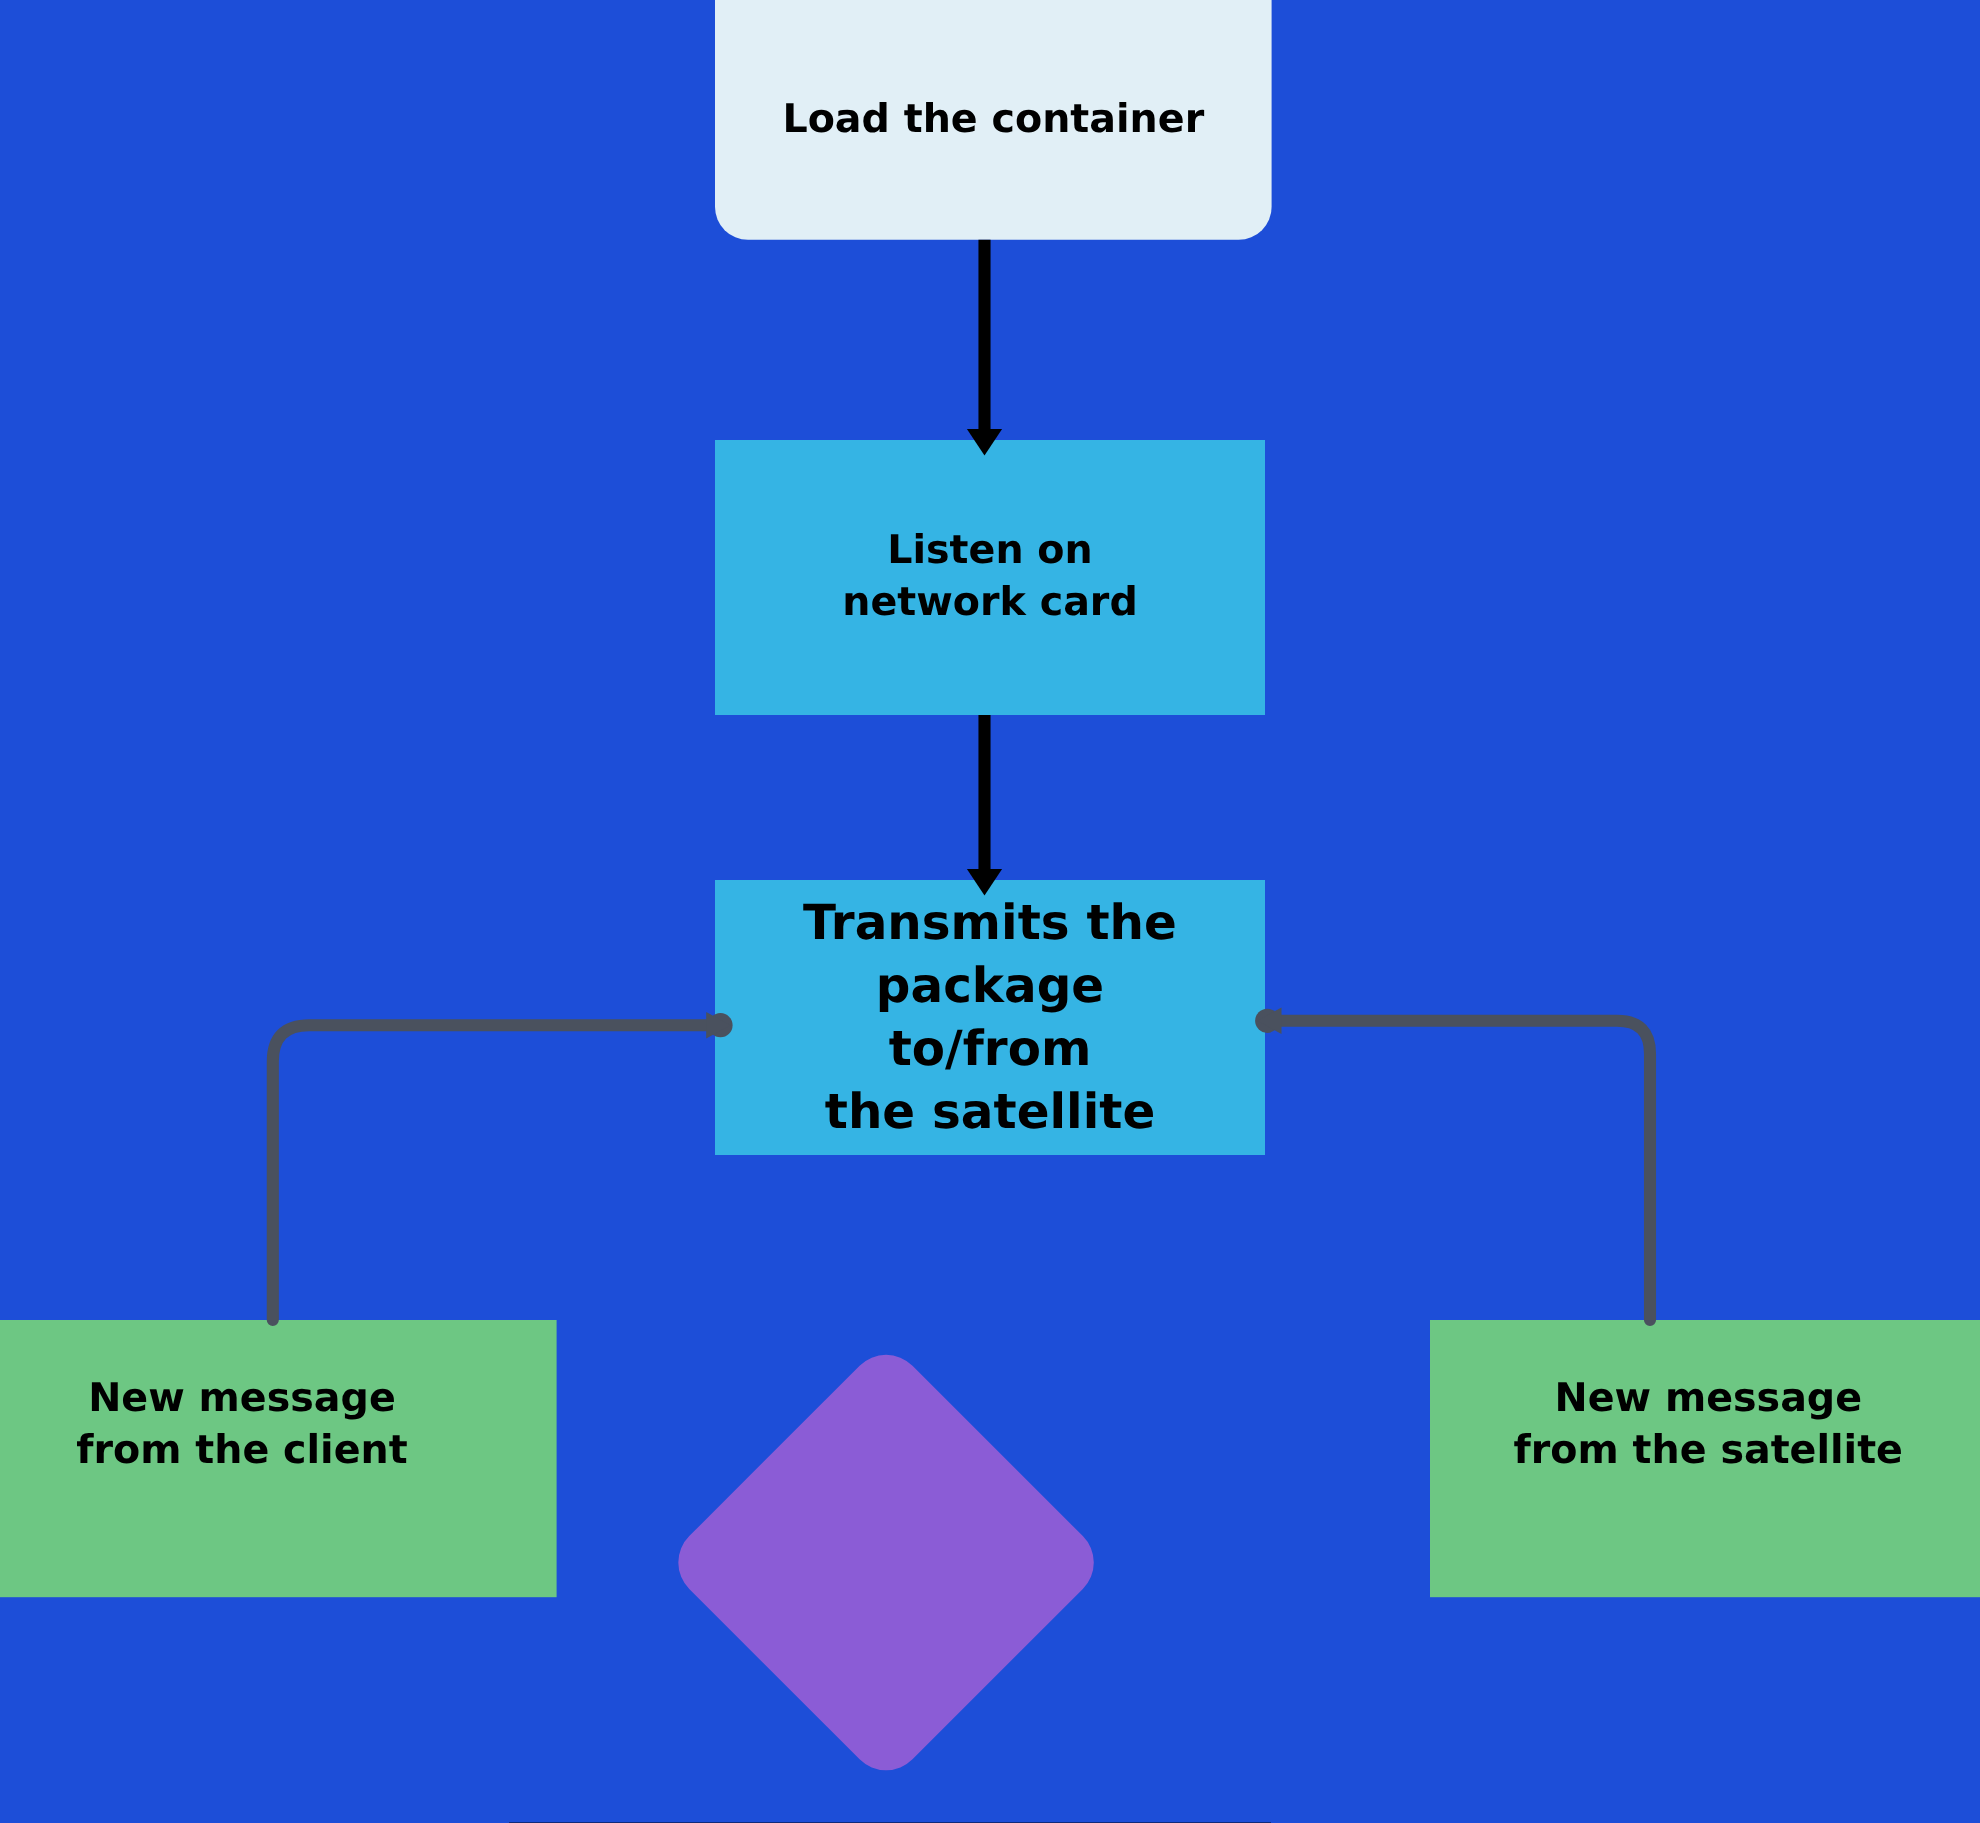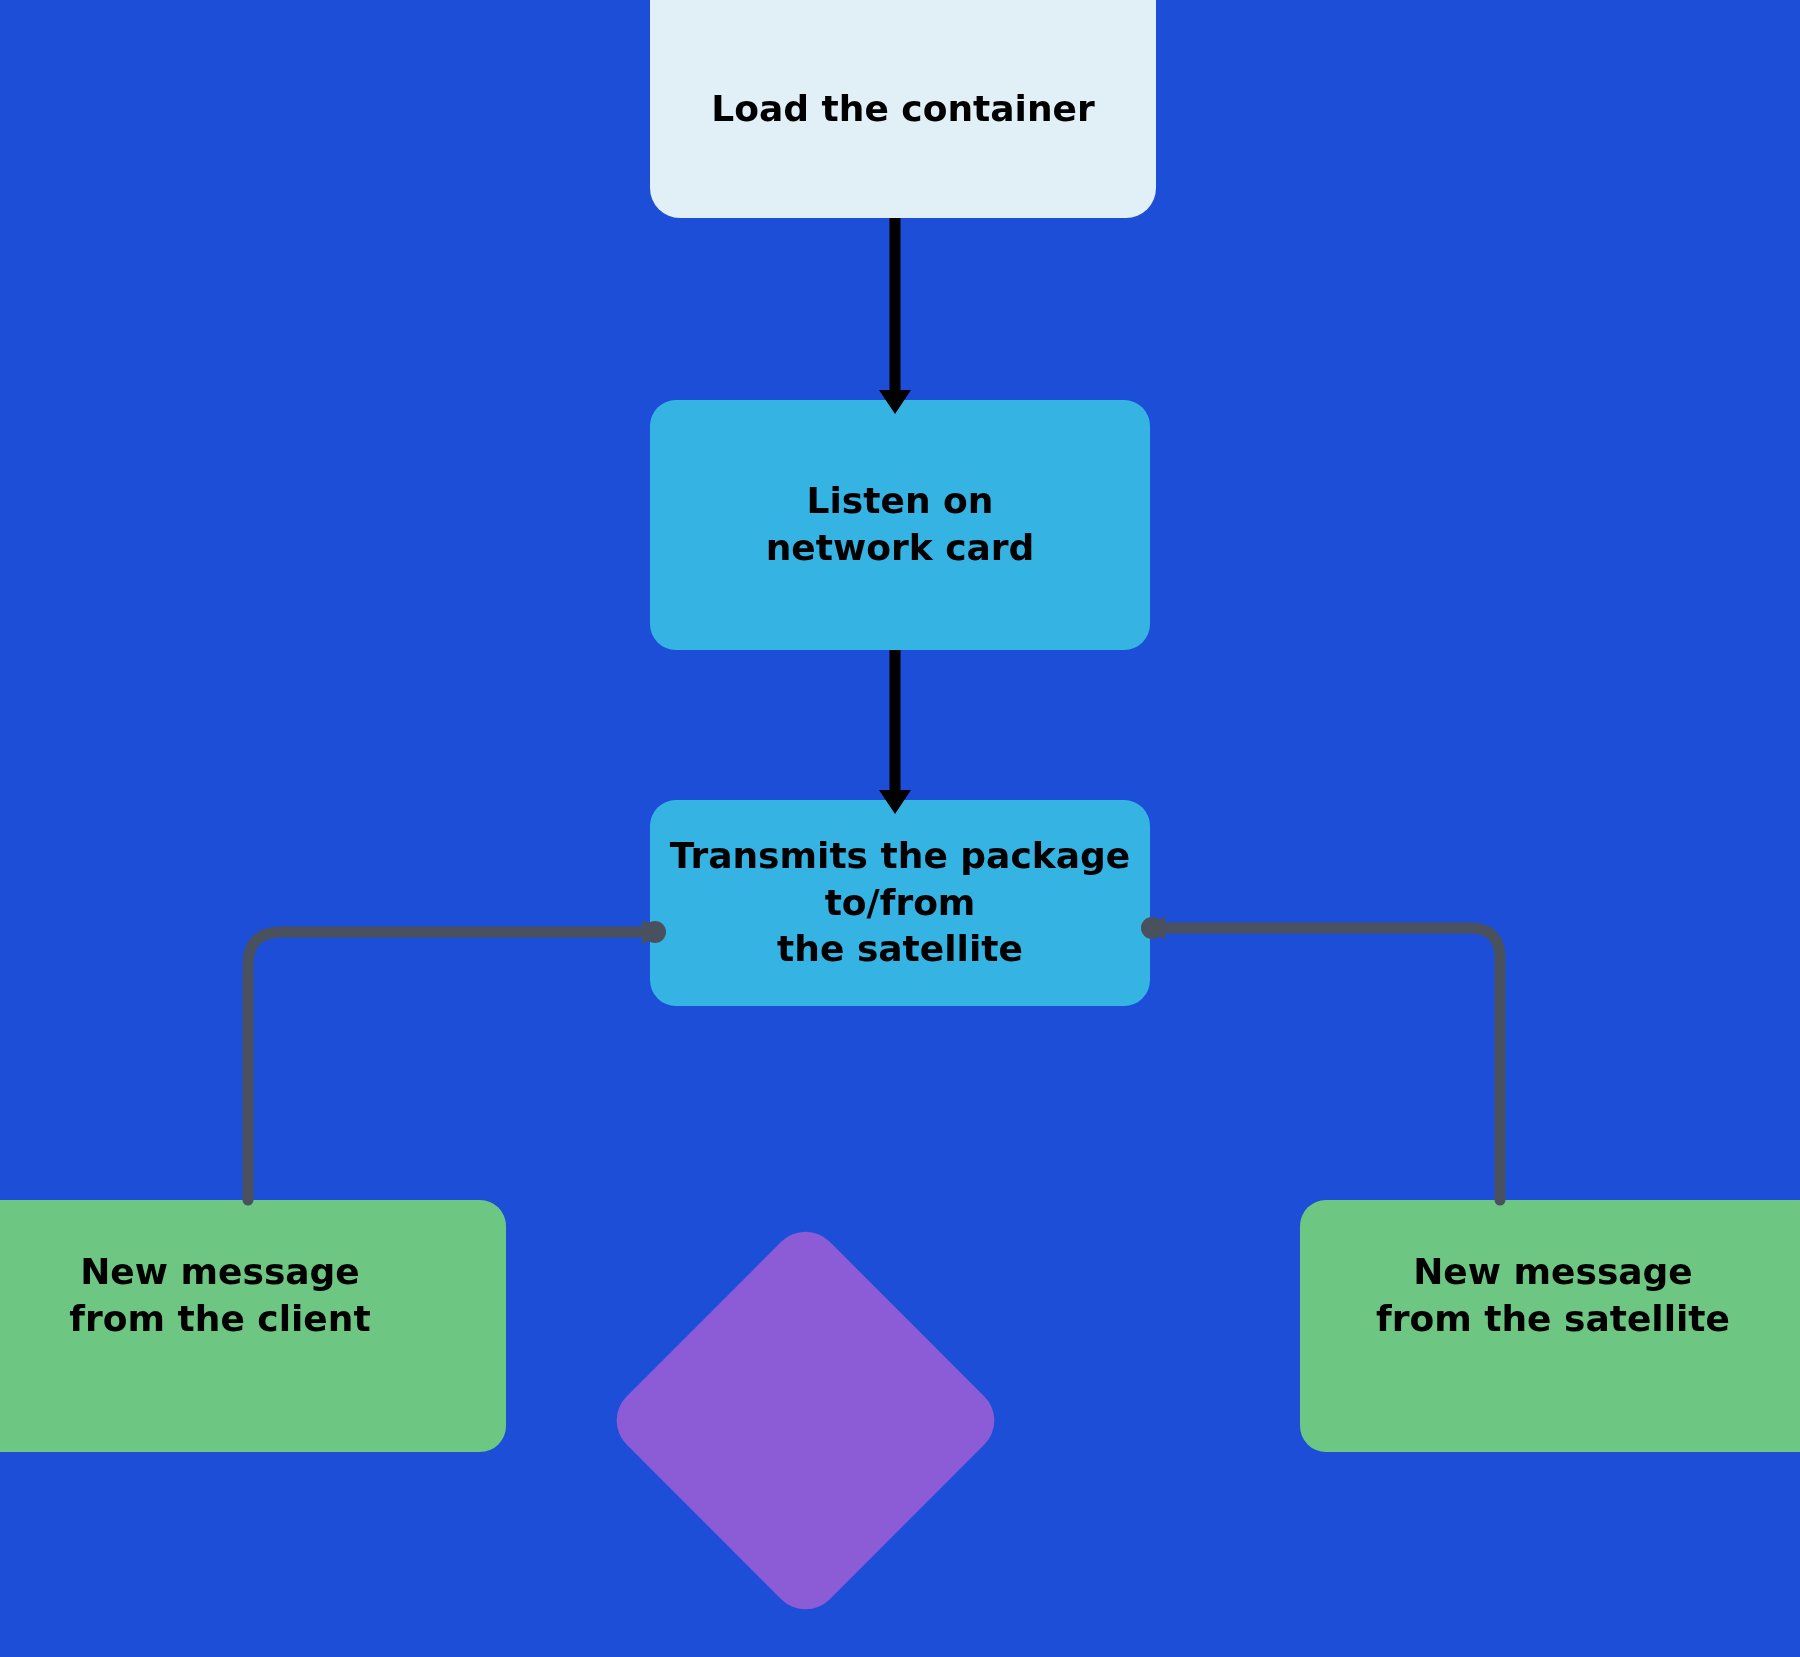--- a/index.html
+++ b/index.html
@@ -21,21 +21,20 @@
     display: flex;
     align-items: center;
     justify-content: center;
     text-align: center;
     box-sizing: border-box;
     color: #000000;
     font-weight: bold;
     line-height: 1.30;
     white-space: pre-line;
     z-index: 3;
-    border-radius: 26px;
   }
   
   #node-start {
     left: 650px;
     top: -32px;
     width: 506px;
     height: 250px;
     background: #E1EFF6;
     border-radius: 30px;
     font-size: 36px;
@@ -47,23 +46,23 @@
     top: 400px;
     width: 500px;
     height: 250px;
     background: #35B4E4;
     font-size: 36px;
   }
   #node-transmit {
     left: 650px;
     top: 800px;
     width: 500px;
-    height: 206px;
+    height: 250px;
     background: #35B4E4;
-    font-size: 36px;
+    font-size: 44px;
   }
   
   #node-client {
     left: -66px;
     top: 1200px;
     width: 572px;
     height: 252px;
     background: #6DC783;
     font-size: 36px;
     padding-bottom: 60px;

